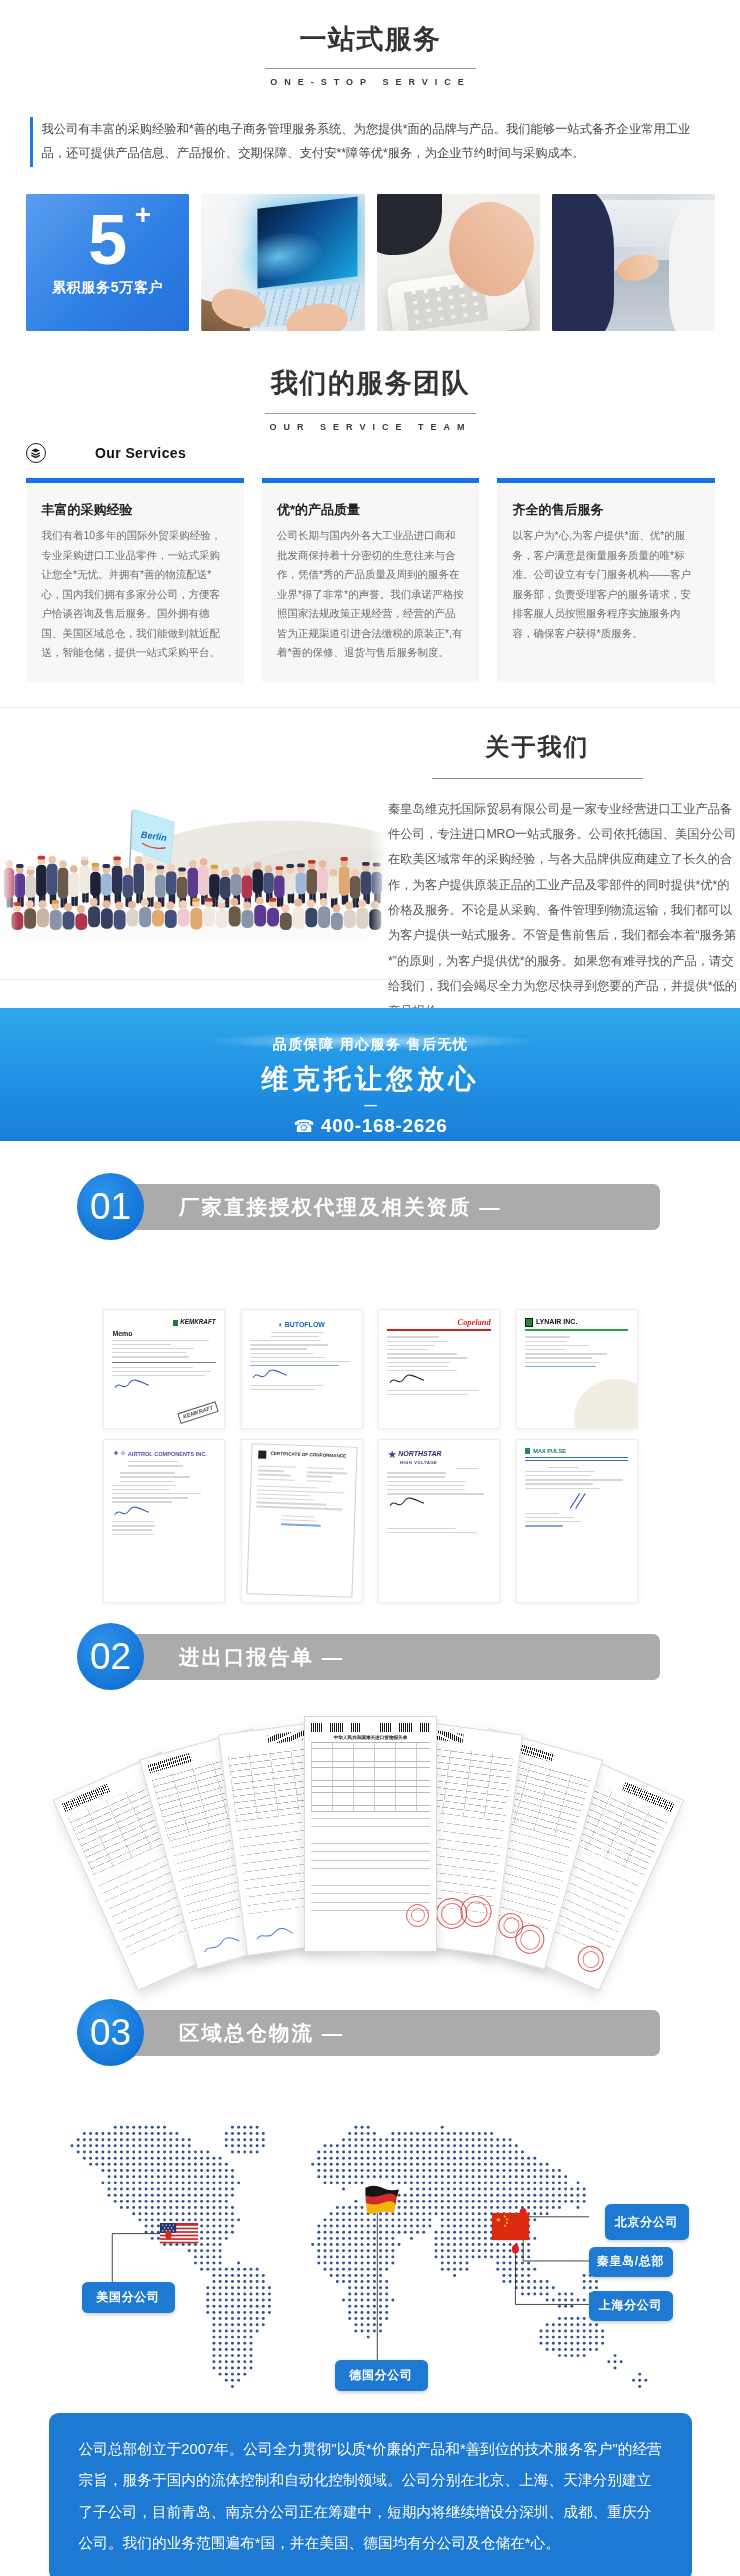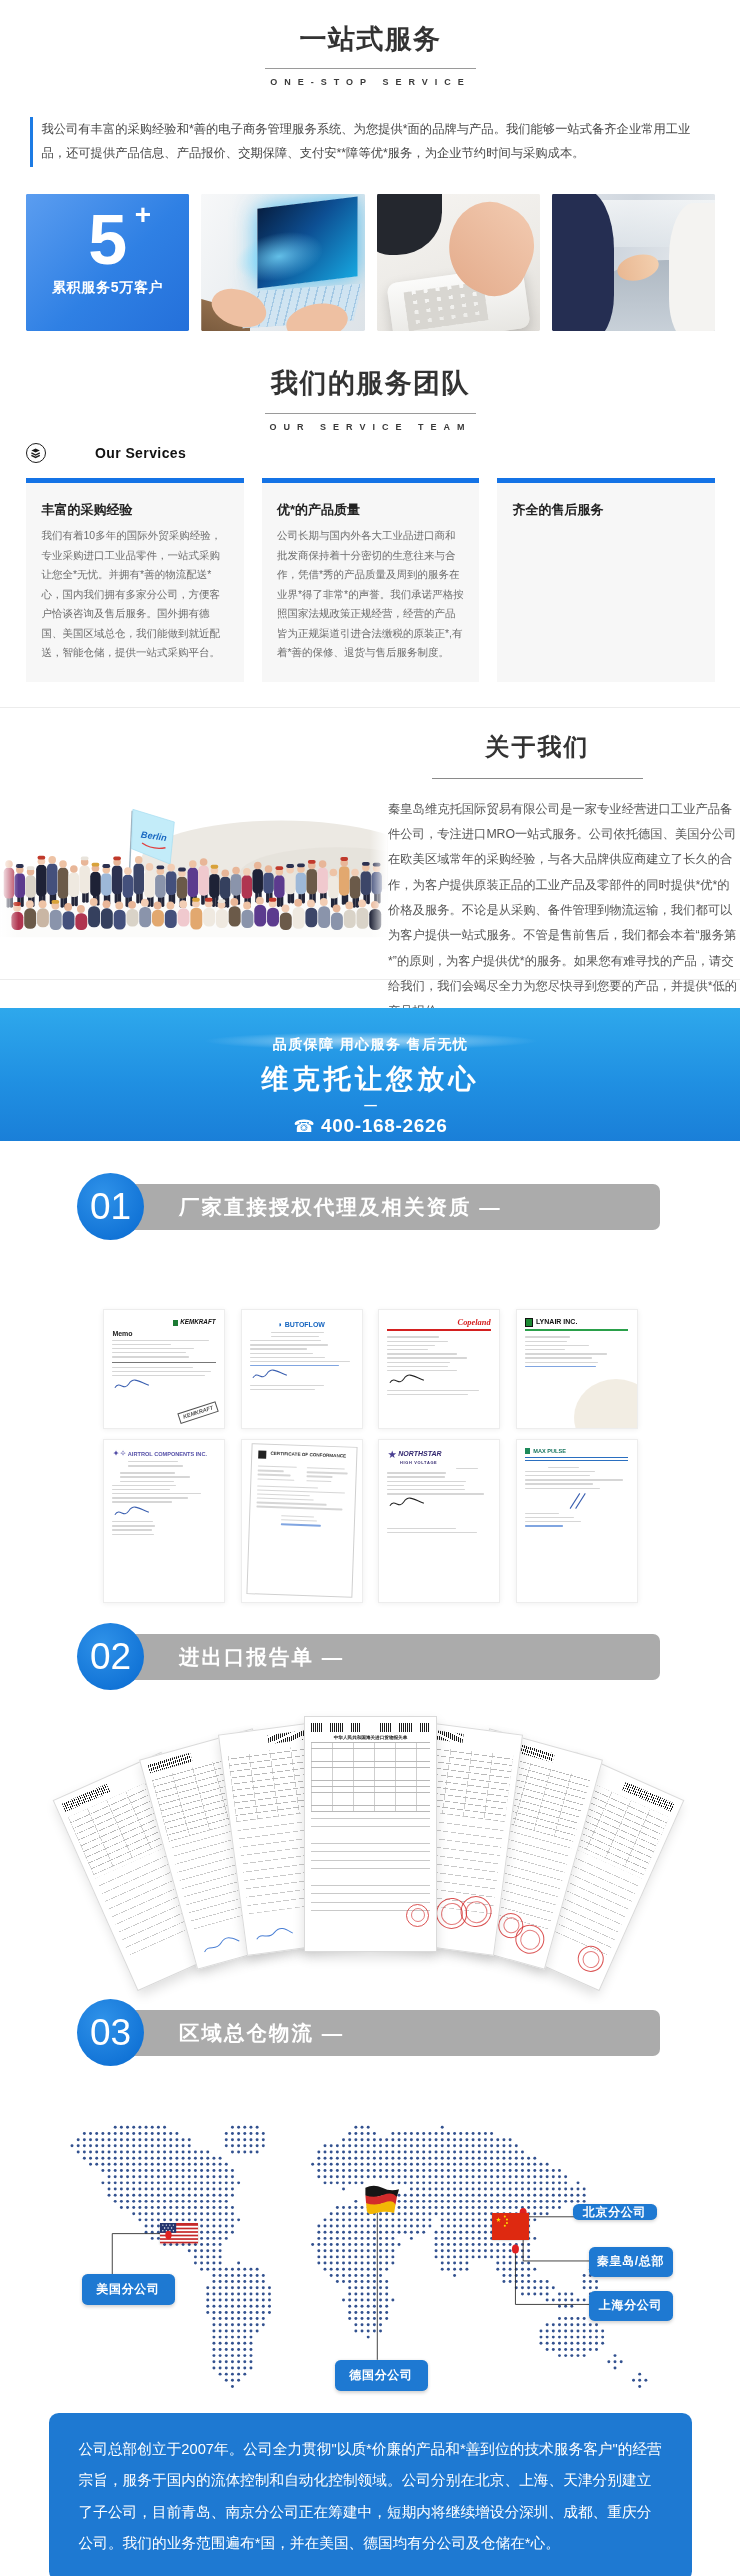--- a/index.html
+++ b/index.html
@@ -230,20 +230,21 @@
     <div class="col">
       <h3>丰富的采购经验</h3>
       <p>我们有着10多年的国际外贸采购经验，专业采购进口工业品零件，一站式采购让您全*无忧。并拥有*善的物流配送*心，国内我们拥有多家分公司，方便客户恰谈咨询及售后服务。国外拥有德国、美国区域总仓，我们能做到就近配送，智能仓储，提供一站式采购平台。</p>
     </div>
     <div class="col">
       <h3>优*的产品质量</h3>
       <p>公司长期与国内外各大工业品进口商和批发商保持着十分密切的生意往来与合作，凭借*秀的产品质量及周到的服务在业界*得了非常*的声誉。我们承诺严格按照国家法规政策正规经营，经营的产品皆为正规渠道引进合法缴税的原装正*,有着*善的保修、退货与售后服务制度。</p>
     </div>
     <div class="col">
       <h3>齐全的售后服务</h3>
+      <p>以客户为*心,为客户提供*面、优*的服务，客户满意是衡量服务质量的唯*标准。公司设立有专门服务机构——客户服务部，负责受理客户的服务请求，安排客服人员按照服务程序实施服务内容，确保客户获得*质服务。</p>
     </div>
   </div>
 
   <div class="hr"></div>
 
   <div class="about">
     <div class="about-photo">
       <svg id="groupPhoto" width="388" height="184" viewBox="0 0 552 262">
           <defs>
             <linearGradient id="fadeL" x1="0" x2="1">
@@ -2345,23 +2346,23 @@
       <svg width="37" height="27" viewBox="0 0 52 38">
         <rect width="52" height="38" fill="#de2910"></rect>
         <path d="M9 6 l2.1 6.5 l-5.5 -4 h6.8 l-5.5 4 Z" fill="#ffde00"></path>
         <circle cx="18" cy="5" r="1.4" fill="#ffde00"></circle>
           <circle cx="21" cy="9" r="1.4" fill="#ffde00"></circle>
           <circle cx="21" cy="14" r="1.4" fill="#ffde00"></circle>
           <circle cx="18" cy="18" r="1.4" fill="#ffde00"></circle>
       </svg>
     </div>
 
-    <div class="map-label" style="left:518px;top:98px;width:84px;height:16px;">北京分公司</div>
+    <div class="map-label" style="left:550px;top:98px;width:84px;height:36px;">北京分公司</div>
     <div class="map-label" style="left:534px;top:141px;width:84px;height:29.5px;">秦皇岛/总部</div>
     <div class="map-label" style="left:534px;top:185px;width:84px;height:29.5px;">上海分公司</div>
-    <div class="map-label" style="left:27px;top:168px;width:93px;height:31px;">美国分公司</div>
+    <div class="map-label" style="left:27px;top:176px;width:93px;height:31px;">美国分公司</div>
     <div class="map-label" style="left:280px;top:254px;width:93px;height:31px;">德国分公司</div>
   </div>
 
   <div class="footer">公司总部创立于2007年。公司全力贯彻"以质*价廉的产品和*善到位的技术服务客户"的经营宗旨，服务于国内的流体控制和自动化控制领域。公司分别在北京、上海、天津分别建立了子公司，目前青岛、南京分公司正在筹建中，短期内将继续增设分深圳、成都、重庆分公司。我们的业务范围遍布*国，并在美国、德国均有分公司及仓储在*心。</div>
 
 </div>
 
 
 </body></html>

